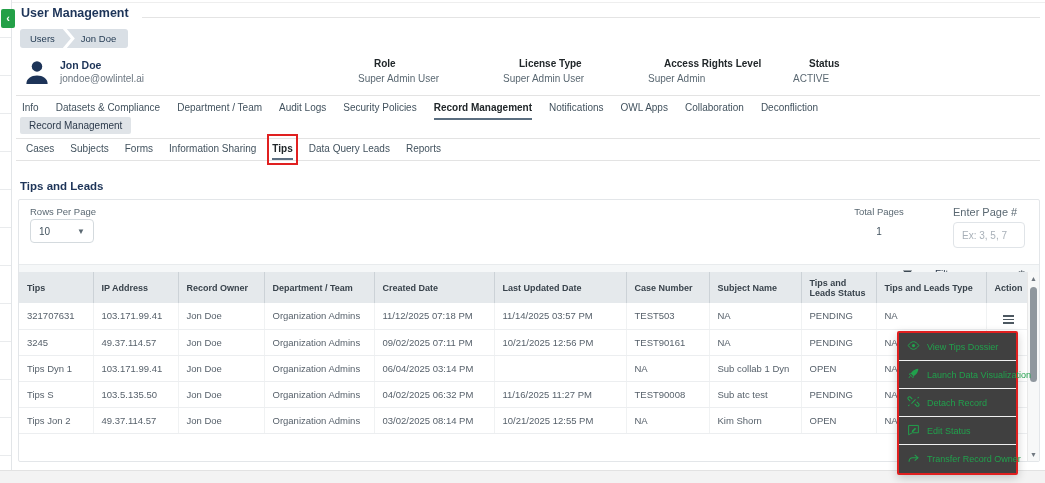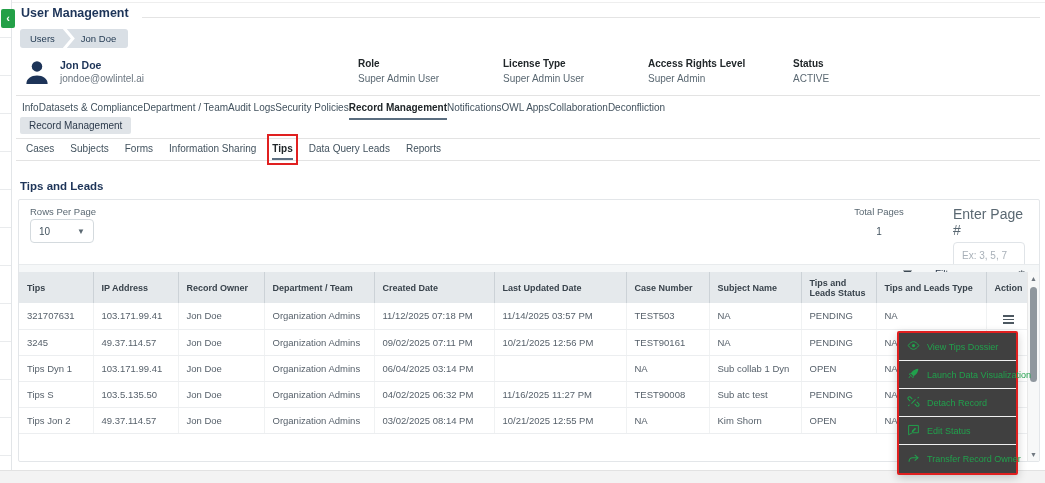--- a/index.html
+++ b/index.html
@@ -26,26 +26,26 @@
     border-radius:3px 0 0 3px; padding-right:16px; }
   .crumb.rest { margin-left:-4px; padding-left:14px; border-radius:0 3px 3px 0;
     clip-path:polygon(0 0, 100% 0, 100% 100%, 0 100%, 8px 50%); }
 
   
   .avatar { position:absolute; left:22px; top:57px; width:30px; height:30px; }
   .user-name { position:absolute; left:60px; top:59px; font-size:10.5px; font-weight:bold; color:#1d3458; }
   .user-email { position:absolute; left:60px; top:73px; font-size:10px; color:#6b7680; }
   .profile-fields { position:absolute; left:358px; top:58px; display:flex; }
   .pfield { width:145px; }
-  .plabel { font-size:10px; font-weight:bold; color:#21272a; margin-bottom:4px; }
+  .plabel { font-size:10px; font-weight:bold; color:#21272a; margin-bottom:4px;margin-left:16px; }
   .pvalue { font-size:10px; color:#5a6872; }
 
   
   .tabbar { position:absolute; left:16px; right:5px; top:95px; height:25px; border-top:1px solid #e3e3e3;
-    display:flex; align-items:stretch; padding-left:6px; }
+    display:flex; align-items:stretch; gap:17px; padding-left:6px; }
   .tab { font-size:10px; color:#42525e; display:flex; align-items:center; cursor:pointer; border-bottom:2px solid transparent; }
   .tab.active { color:#21272a; font-weight:bold; border-bottom-color:#5b6e80; }
 
   .section-chip { position:absolute; left:20px; top:117px; background:#e0e4e8; color:#2c3a4b;
     font-size:10px; padding:3px 9px; border-radius:2px; }
 
   
   .subtabbar { position:absolute; left:16px; right:5px; top:138px; height:23px;
     border-top:1px solid #e3e3e3; border-bottom:1px solid #e3e3e3;
     display:flex; align-items:center; gap:16px; padding-left:10px; }
@@ -61,21 +61,21 @@
   .controls { position:absolute; left:0; right:0; top:0; height:48px; }
   .rpp-label { position:absolute; left:11px; top:6px; font-size:9.5px; color:#5a6872; }
   .rpp-select { position:absolute; left:11px; top:19px; width:64px; height:24px; border:1px solid #d4dade;
     border-radius:4px; background:#fff; font-size:10px; color:#42525e; display:flex; align-items:center;
     justify-content:space-between; padding:0 8px; cursor:pointer; }
   .rpp-caret { font-size:8px; color:#5a6872; }
   .total-pages { position:absolute; right:130px; top:6px; width:60px; text-align:center; }
   .tp-label { font-size:9.5px; color:#5a6872; }
   .tp-value { font-size:10px; color:#42525e; margin-top:9px; }
   .enter-page { position:absolute; right:14px; top:6px; width:72px; }
-  .ep-label { font-size:14px; color:#5a6872; margin-bottom:4px; }
+  .ep-label { font-size:11px; color:#5a6872; margin-bottom:4px; }
   .ep-input { width:72px; height:26px; border:1px solid #e0e4e8; border-radius:4px; font-size:10px;
     padding:12px 8px; color:#42525e; font-family:"Liberation Sans",sans-serif; }
   .ep-input::placeholder { color:#a8b0b8; }
 
   .filters-band { position:absolute; left:0; right:0; top:48px; height:20px; background:#f5f7f8;
     border-top:1px solid #e8ebed; display:flex; align-items:center; justify-content:flex-end;
     gap:22px; padding-right:12px;margin-top:16px; }
   .filters-label { font-size:10px; color:#2c3a4b; cursor:pointer; }
   .filters-chevron { font-size:8px; color:#42525e; }
   .gear { font-size:12px; color:#6a737b; margin-left:6px; cursor:pointer; line-height:1; }

